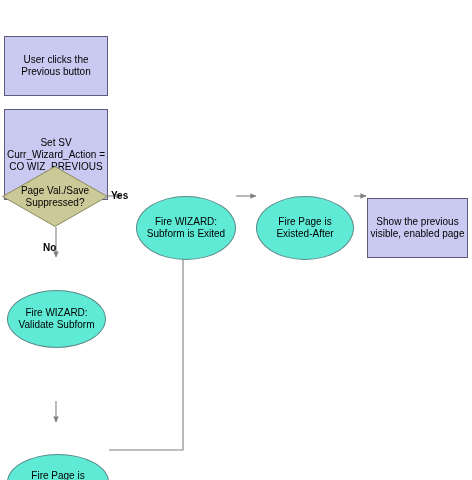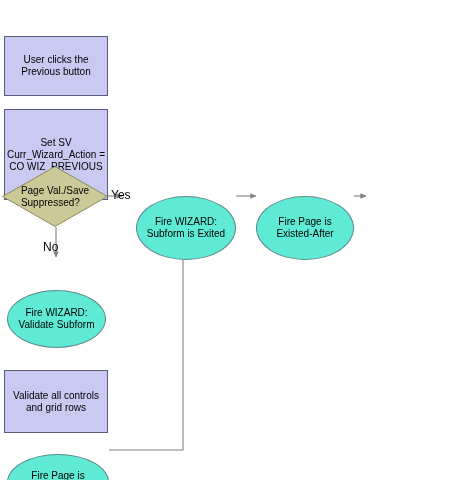--- a/index.html
+++ b/index.html
@@ -60,31 +60,33 @@
   .node-decision-shape {
     position: absolute;
     left: 0;
     top: 0;
     width: 100%;
     height: 100%;
   }
   .node-decision-label {
     position: relative;
     z-index: 2;
+    text-align: center;
     font-size: 10px;
     line-height: 12px;
     color: #000000;
     white-space: pre-line;
   }
   .edge-label {
     position: absolute;
-    font-size: 12px;
+    font-size: 10px;
     line-height: 11px;
     color: #000000;
     white-space: nowrap;
+    font-weight: bold;
   }
 </style>
 </head>
 <body>
 
 <div id="flowchart-canvas">
 
   <svg class="edge-layer" viewBox="0 0 472 480" width="472" height="480" xmlns="http://www.w3.org/2000/svg">
     <defs>
       <marker id="arrowhead" markerWidth="7" markerHeight="7" refX="5.6" refY="2.8" orient="auto" markerUnits="userSpaceOnUse">
@@ -123,23 +125,23 @@
   <div class="edge-label" style="left:111px; top:190px;">Yes</div>
 
   <div class="edge-label" style="left:43px; top:242px;">No</div>
 
   <div class="node node-terminator" style="left:136px; top:164px; width:100px; height:64px;">Fire WIZARD:
 Subform is Exited</div>
 
   <div class="node node-terminator" style="left:256px; top:164px; width:98px; height:64px;">Fire Page is
 Existed-After</div>
 
+  <div class="node node-process" style="left:367px; top:166px; width:101px; height:60px;">Show the previous
+visible, enabled page</div>
 
   <div class="node node-terminator" style="left:7px; top:258px; width:99px; height:58px;">Fire WIZARD:
 Validate Subform</div>
 
-  <div class="node node-process" style="left:4px; top:338px; width:104px; height:63px;">Validate all controls
-and grid rows</div>
 
   <div class="node node-terminator" style="left:7px; top:422px; width:102px; height:56px;">Fire Page is
 Exited - Before</div>
 
 </div>
 
 </body></html>

